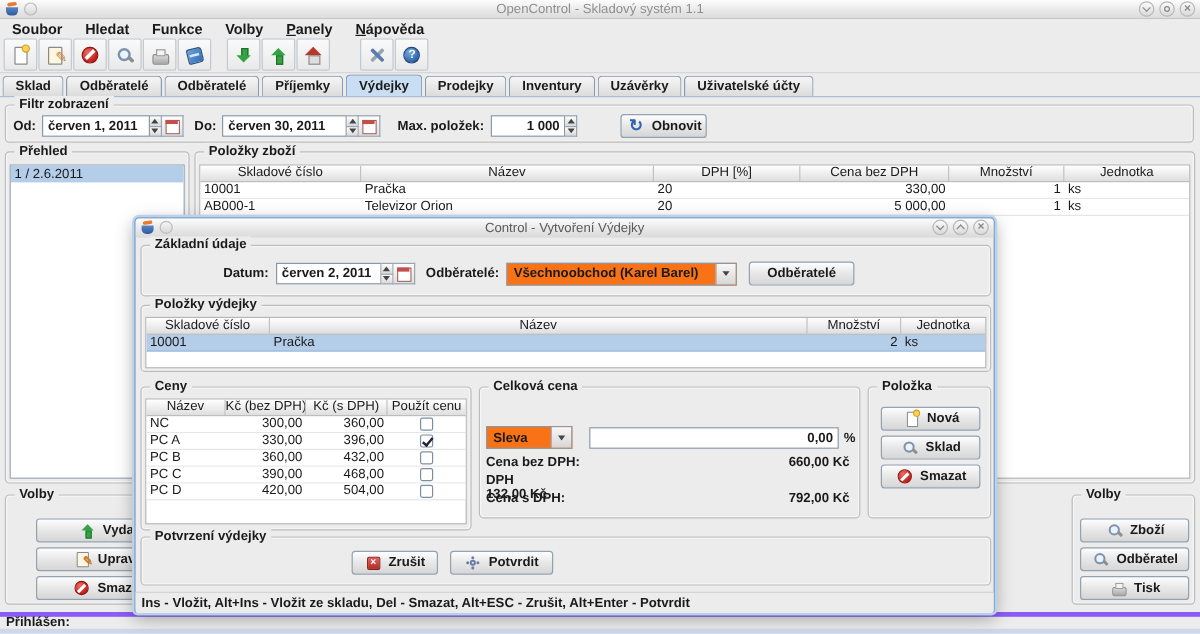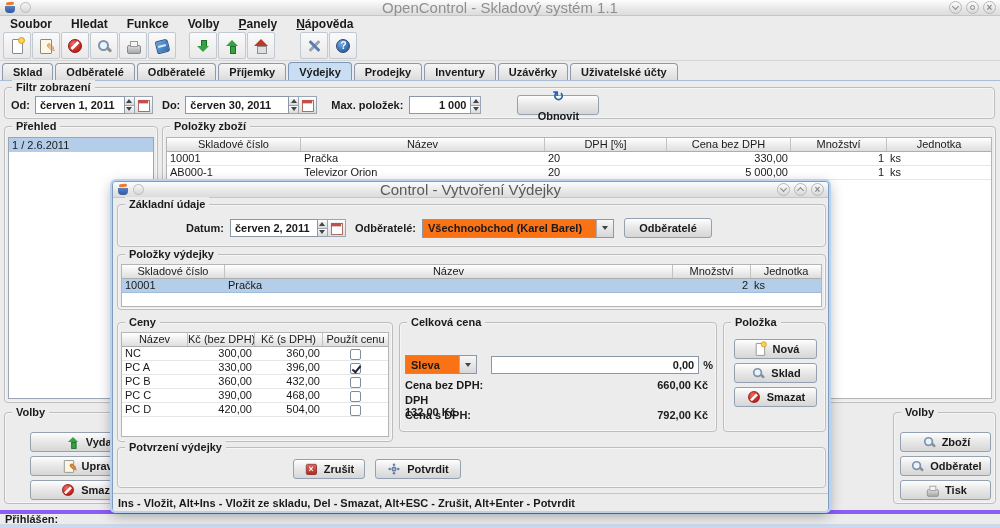--- a/index.html
+++ b/index.html
@@ -5,21 +5,21 @@
   * { margin:0; padding:0; box-sizing:border-box; }
   html,body { width:1000px; height:528px; }
   body { font-family:"Liberation Sans", sans-serif; font-size:11px; color:#1a1a1a; background:#ececec; overflow:hidden; }
 
   .mainwin { position:absolute; left:0; top:0; width:1000px; height:528px; background:#ececec; }
 
   
   .titlebar { position:absolute; left:0; top:0; width:100%; height:16px;
     background:linear-gradient(#fdfdfd,#e7e7e7 60%,#dcdcdc); border-bottom:1px solid #c6c6c6;
     display:flex; align-items:center; padding:0 4px; }
-  .titlebar .title { position:absolute; left:0; right:0; text-align:center; color:#8f8f8f; font-size:15px; }
+  .titlebar .title { position:absolute; left:0; right:0; text-align:center; color:#8f8f8f; font-size:11px; }
   .wbtns { margin-left:auto; display:flex; gap:4px; z-index:2; }
   .wbtn { width:13px; height:13px; border-radius:50%; background:linear-gradient(#fbfbfb,#d9d9d9);
     border:1px solid #b7b7b7; display:flex; align-items:center; justify-content:center; color:#8a8a8a; }
   .chev-dn { width:5px;height:5px;border-right:1.5px solid #8a8a8a;border-bottom:1.5px solid #8a8a8a;transform:rotate(45deg);margin-top:-2px; }
   .chev-up { width:5px;height:5px;border-right:1.5px solid #8a8a8a;border-bottom:1.5px solid #8a8a8a;transform:rotate(-135deg);margin-top:2px; }
   .dot-o { width:5px;height:5px;border:1.5px solid #8a8a8a;border-radius:50%; }
   .x-glyph { font-size:10px; font-weight:bold; line-height:1; }
 
   .ic-java { position:relative; width:12px; height:13px; flex:none; }
   .ic-java::before { content:""; position:absolute; left:2px; top:1px; width:8px; height:3px; background:#e87b2e; border-radius:2px; transform:rotate(-8deg); }
@@ -249,21 +249,21 @@
       <span class="lbl" style="margin-left:14px;">Max. položek:</span>
       <span class="tfield r" style="width:62px; margin-left:6px;padding-left:42px;">1 000</span>
       <span class="spin">
           <i>
             <span class="tri-up"></span>
           </i>
           <i>
             <span class="tri-dn"></span>
           </i>
         </span>
-      <span class="btn" style="width:82px; margin-left:36px;flex-direction:column;">
+      <span class="btn" style="width:72px; margin-left:36px;">
         <span class="ic ic-refresh"></span>
         <span>Obnovit</span>
       </span>
     </div>
   </div>
 
   <div class="fs" style="left:4px; top:126px; width:154px; height:277px;">
     <span class="legend">Přehled</span>
     <div class="listbox" style="left:3px; top:10px; width:146px; height:262px;">
       <div class="listitem">1 / 2.6.2011</div>

